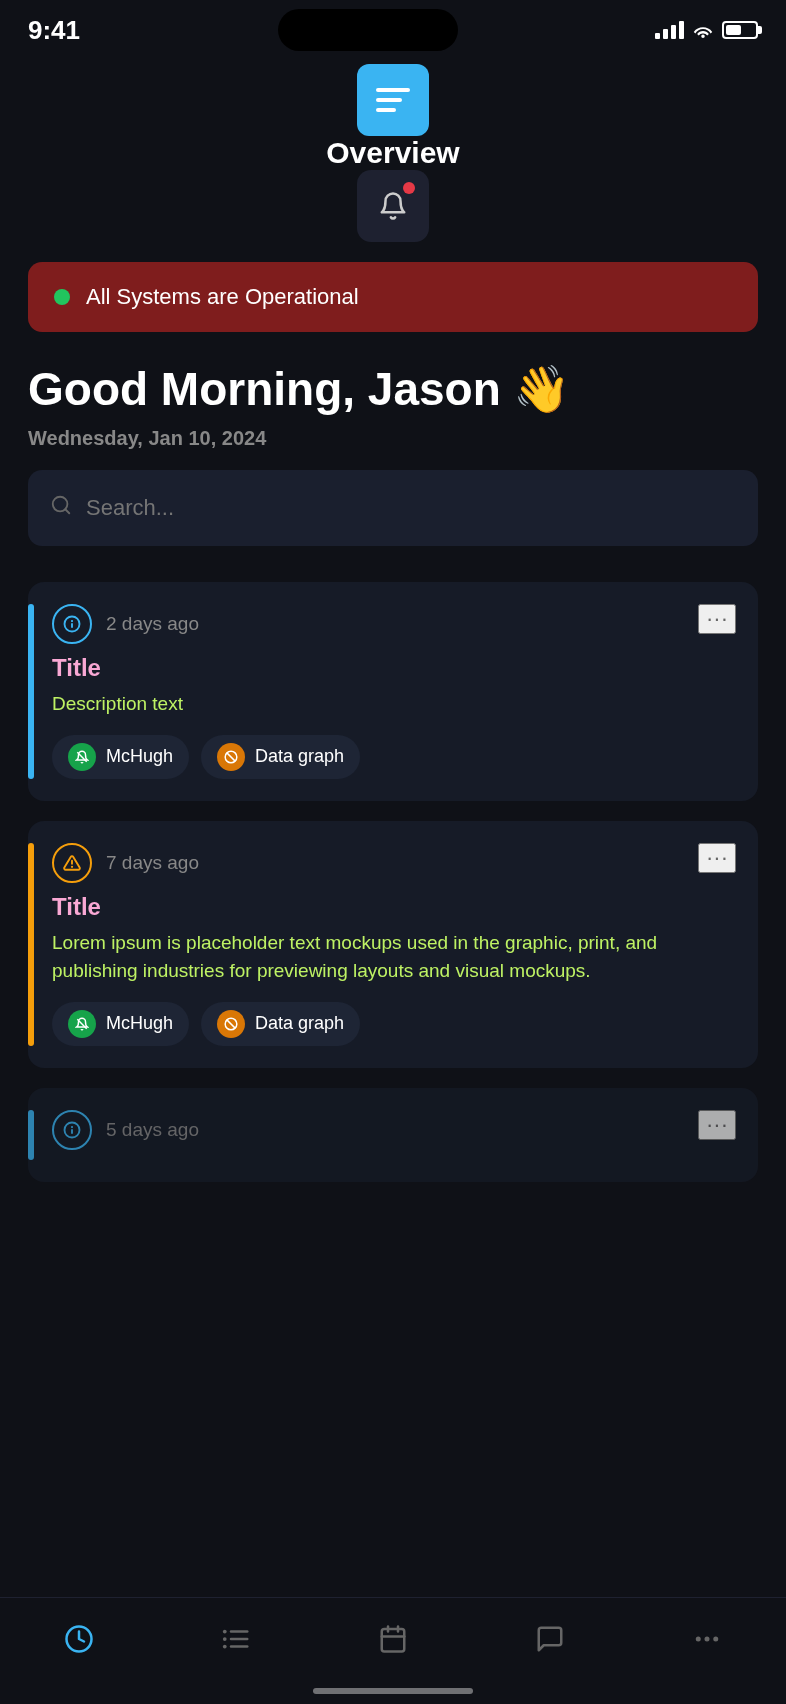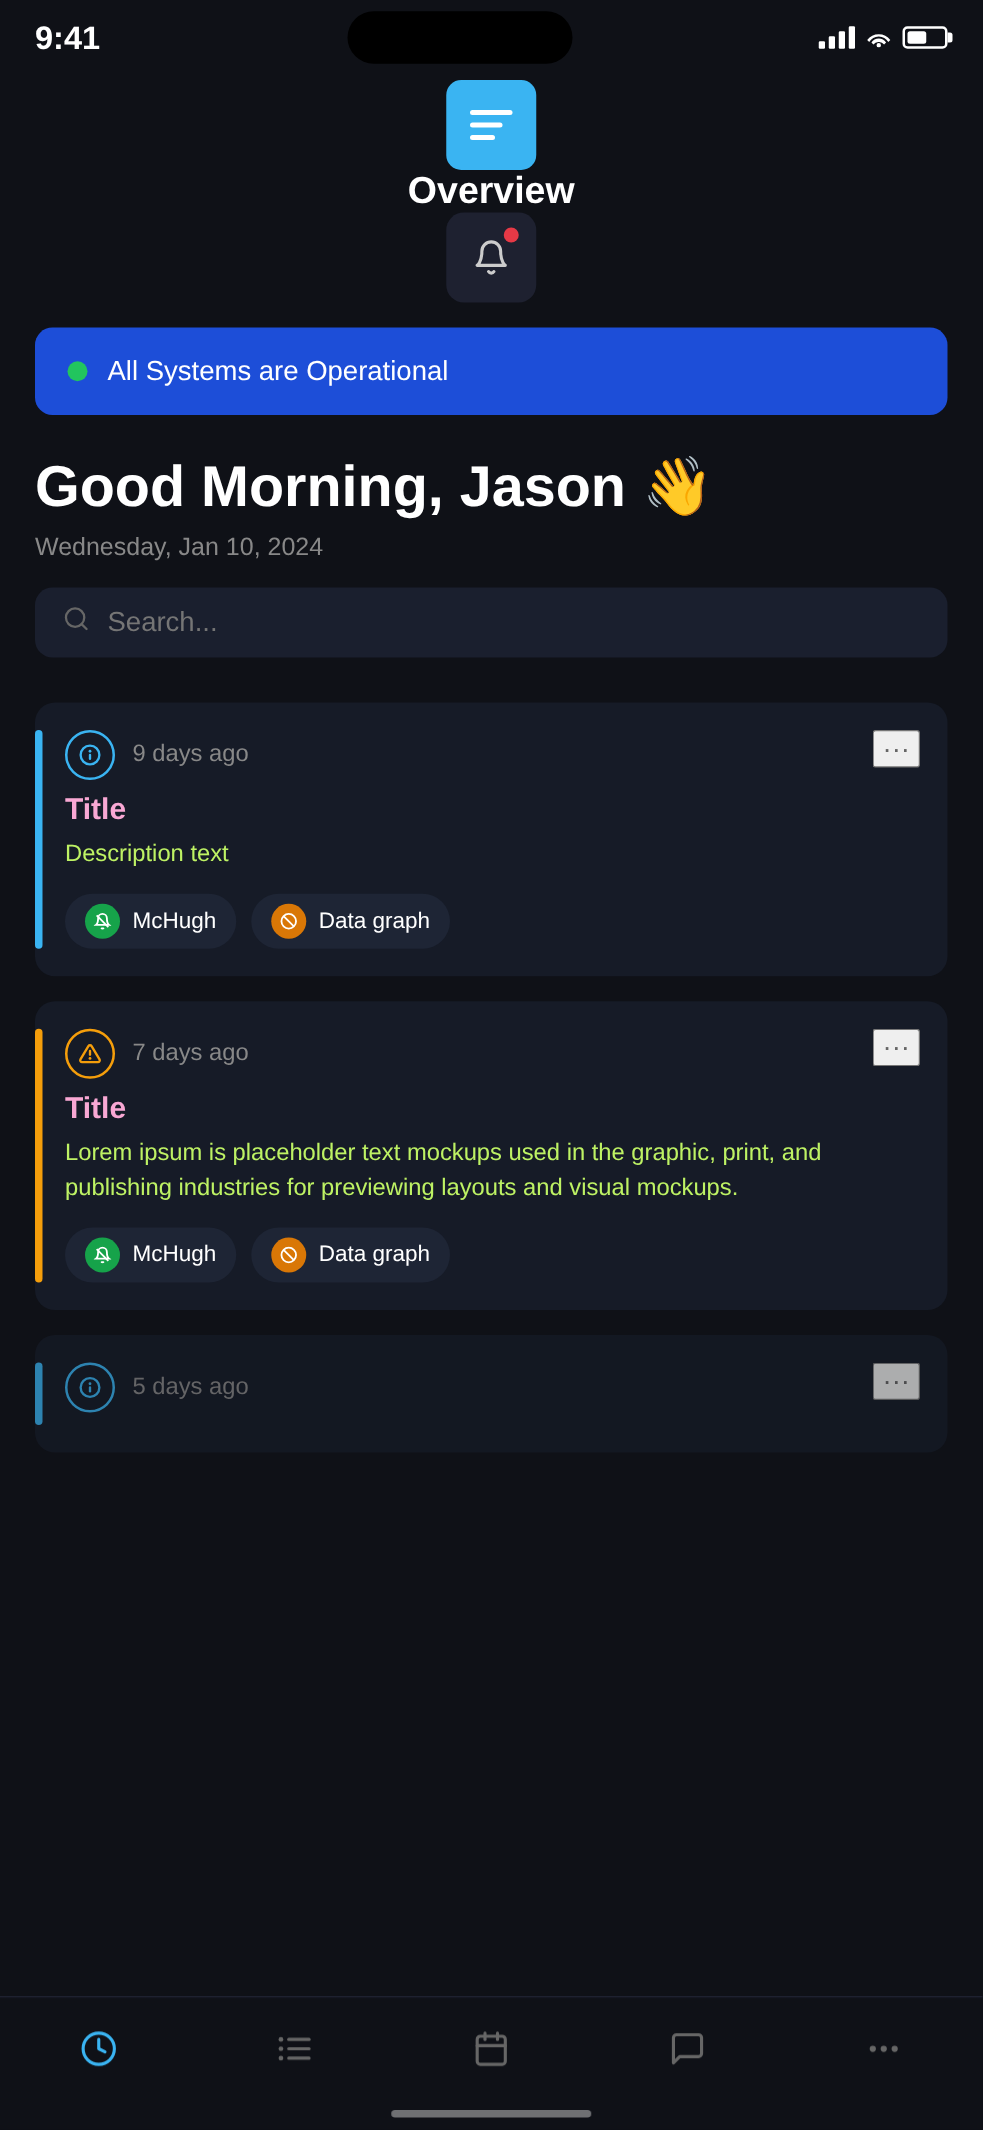--- a/index.html
+++ b/index.html
@@ -135,21 +135,21 @@
       right: 14px;
       width: 12px;
       height: 12px;
       background: #e63946;
       border-radius: 50%;
     }
 
     
     .status-banner {
       margin: 0 28px 30px;
-      background: #1d4ed8;
+      background: #7f1d1d;
       border-radius: 14px;
       padding: 22px 26px;
       display: flex;
       align-items: center;
       gap: 16px;
     }
     .status-dot {
       width: 16px;
       height: 16px;
       background: #22c55e;
@@ -169,29 +169,29 @@
     .greeting-title {
       font-size: 46px;
       font-weight: 700;
       color: #fff;
       line-height: 1.2;
       margin-bottom: 10px;
     }
     .greeting-date {
       font-size: 20px;
       color: #888;
-      font-weight: 400;
+      font-weight: 700;
     }
 
     
     .search-container {
       margin: 0 28px 36px;
       background: #1a1f2e;
       border-radius: 14px;
-      padding: 14px 22px;
+      padding: 24px 22px;
       display: flex;
       align-items: center;
       gap: 14px;
     }
     .search-icon-wrap {
       color: #666;
       font-size: 22px;
     }
     .search-input {
       background: transparent;
@@ -434,21 +434,21 @@
     <div class="card-content">
       <div class="card-header-row">
         <div class="card-meta">
           <div class="card-icon-circle icon-blue">
             <svg width="18" height="18" viewBox="0 0 24 24" fill="none" stroke="#3ab4f2" stroke-width="2.5" stroke-linecap="round" stroke-linejoin="round">
               <circle cx="12" cy="12" r="10"></circle>
               <line x1="12" y1="8" x2="12" y2="8" stroke-width="3"></line>
               <line x1="12" y1="12" x2="12" y2="16"></line>
             </svg>
           </div>
-          <span class="card-time">9 days ago</span>
+          <span class="card-time">2 days ago</span>
         </div>
         <button class="card-more-btn">···</button>
       </div>
       <div class="card-title">Title</div>
       <div class="card-desc">Description text</div>
       <div class="card-tags">
         <div class="tag">
           <div class="tag-icon tag-green">
             <svg width="14" height="14" viewBox="0 0 24 24" fill="none" stroke="white" stroke-width="2.5">
               <path d="M18 8A6 6 0 0 0 6 8c0 7-3 9-3 9h18s-3-2-3-9"></path>

